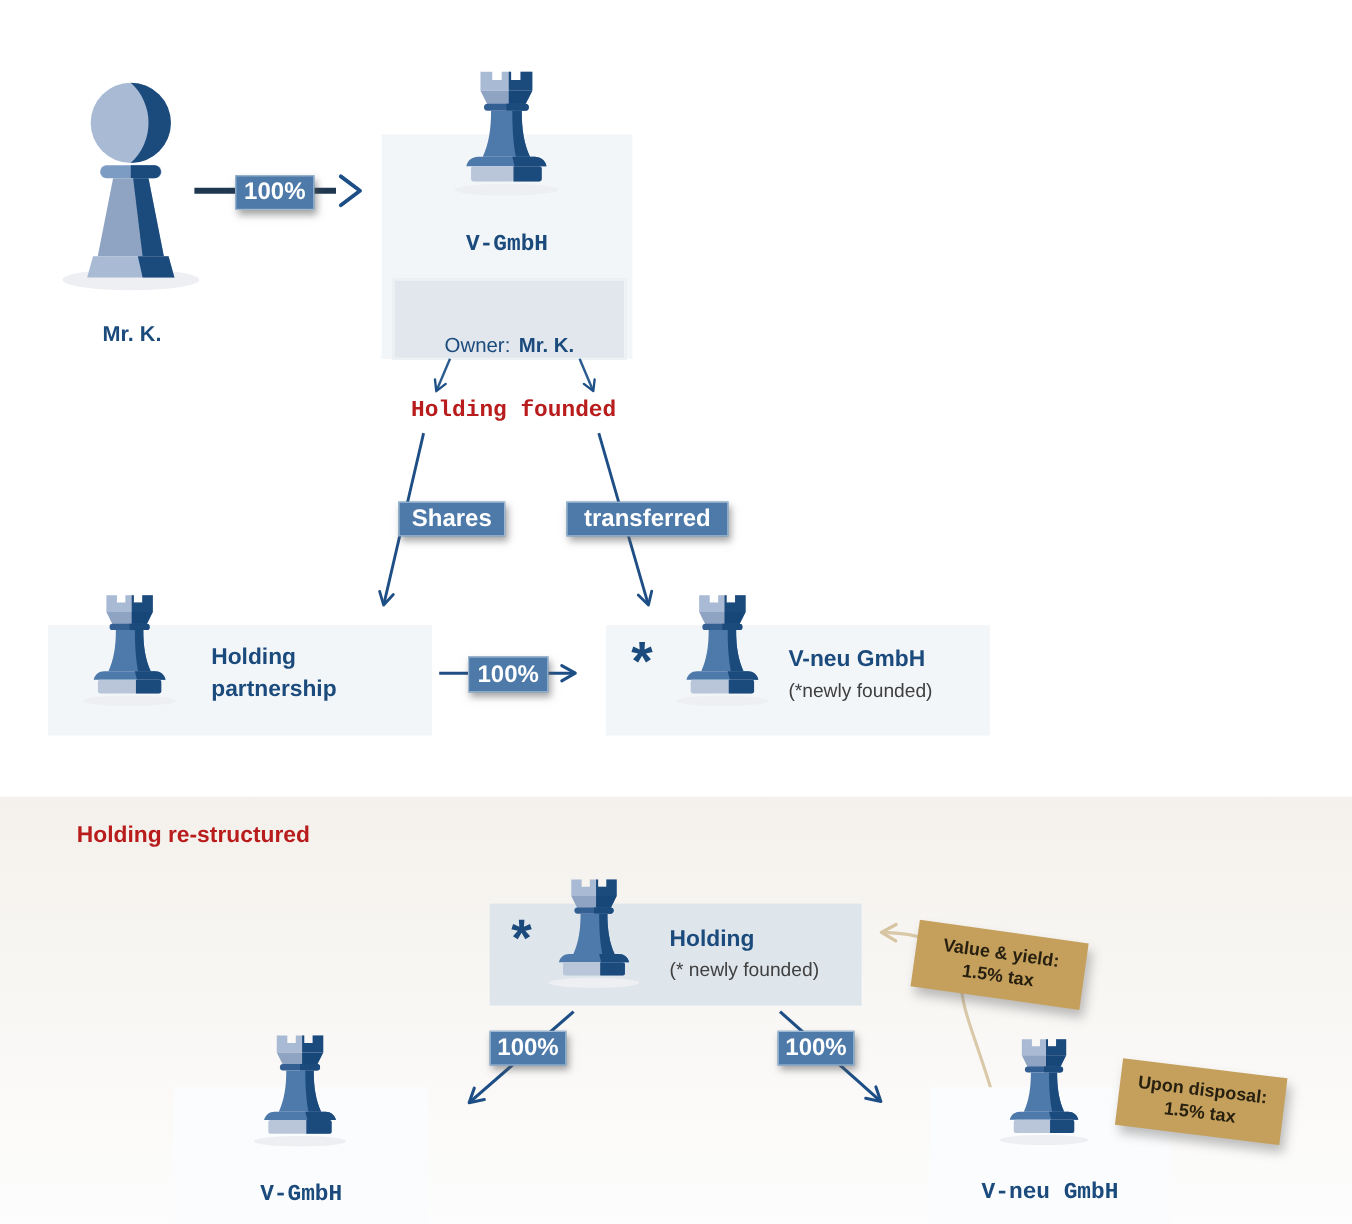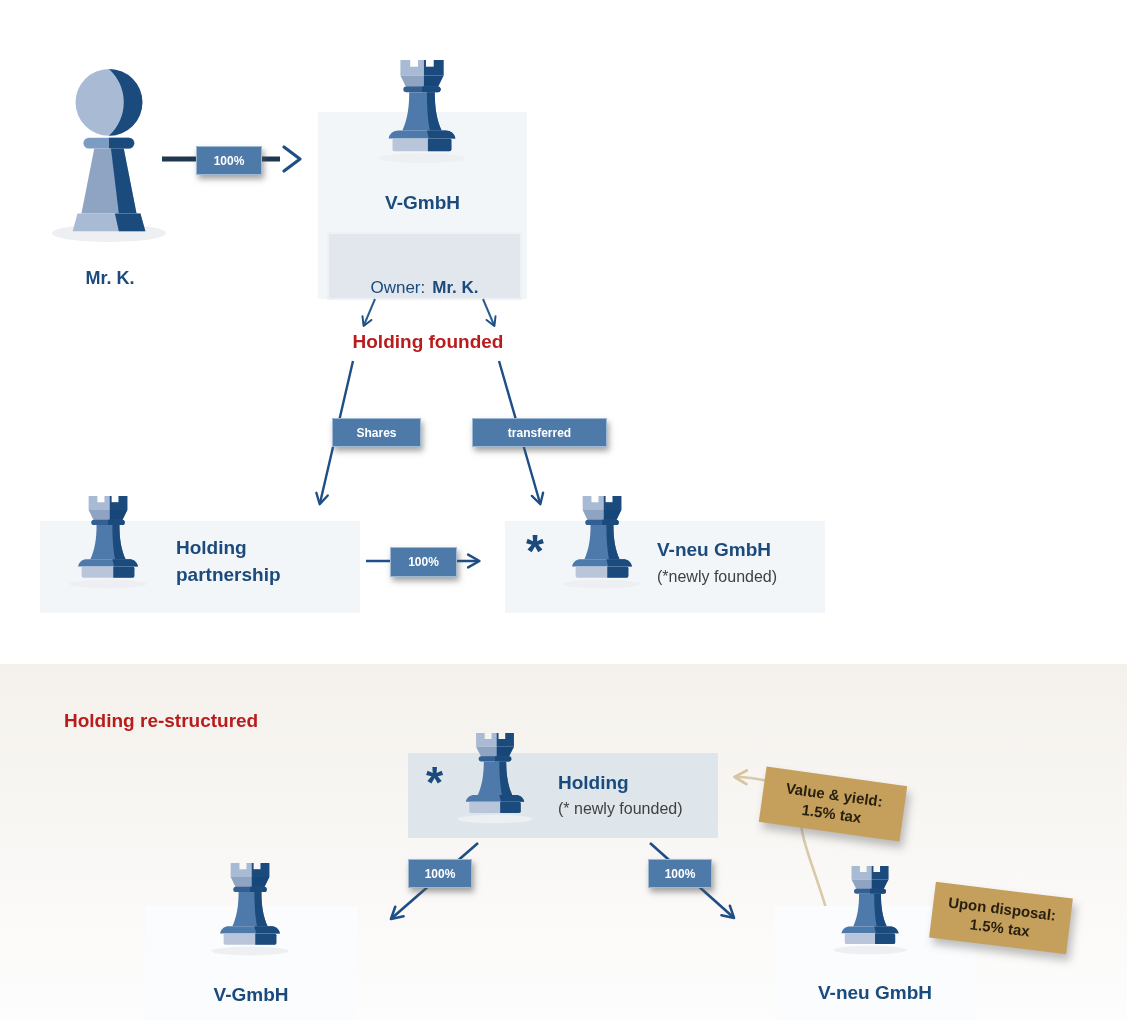--- a/index.html
+++ b/index.html
@@ -14,25 +14,25 @@
   .box{position:absolute;background:#f3f6f8;}
   .box.bottom-co{background:#fbfcfd;}
   .holding-box{background:#dee5eb;}
   .owner-box{
     position:absolute;background:#e1e7ec;border:2px solid #eef2f5;
     display:flex;align-items:flex-end;justify-content:center;gap:7px;
     font-size:17px;color:#1b4a7c;
   }
   .owner-box b{font-weight:700;}
   .entity-name{position:absolute;color:#1b4a7c;font-weight:700;font-size:19px;}
-  .center{text-align:center;}
+  .center{text-align:center;font-family:Liberation Mono, monospace;}
   .note-line{font-weight:400;font-size:16px;color:#404040;}
   .heading{position:absolute;color:#b91c1c;font-weight:700;font-size:19px;}
   .pct-badge{
-    position:absolute;background:#4d7aa9;color:#ffffff;font-weight:700;font-size:12px;
+    position:absolute;background:#4d7aa9;color:#ffffff;font-weight:700;font-size:20px;
     text-align:center;border:1px solid #9fb9d2;box-shadow:2px 4px 6px rgba(90,90,90,.55);
     display:flex;align-items:center;justify-content:center;
   }
   .asterisk{position:absolute;color:#1b4a7c;font-weight:700;}
   .sticker{
     position:absolute;background:#c5a05c;color:#271f0f;font-weight:700;font-size:15px;
     line-height:19px;text-align:center;display:flex;flex-direction:column;justify-content:center;
     box-shadow:4px 6px 9px rgba(110,110,110,.45);
   }
   .arrows{position:absolute;left:0;top:0;pointer-events:none;}
@@ -144,21 +144,21 @@
   </div>
 
   <div class="pct-badge" style="left:390px;top:547px;width:65px;height:28px;">100%</div>
 
   <div class="asterisk" style="left:526px;top:524px;font-size:46px;">*</div>
   <div class="entity-name" style="left:657px;top:536px;line-height:27px;">
     <div>V-neu GmbH</div>
     <div class="note-line">(*newly founded)</div>
   </div>
 
-  <div class="heading" style="left:64px;top:710px;">Holding re-structured</div>
+  <div class="heading" style="left:64px;top:686px;">Holding re-structured</div>
 
   <div class="box holding-box" style="left:408px;top:753px;width:310px;height:85px;"></div>
   <div class="box bottom-co" style="left:145px;top:906px;width:212px;height:114px;"></div>
   <div class="box bottom-co" style="left:775px;top:906px;width:200px;height:114px;"></div>
 
   <svg class="piece" style="left:452px;top:726px;" width="86" height="100" viewBox="0 0 100 112">
       <use href="#sym-rook"></use>
     </svg>
   <svg class="piece" style="left:206px;top:855px;" width="88" height="104" viewBox="0 0 100 112">
       <use href="#sym-rook"></use>

